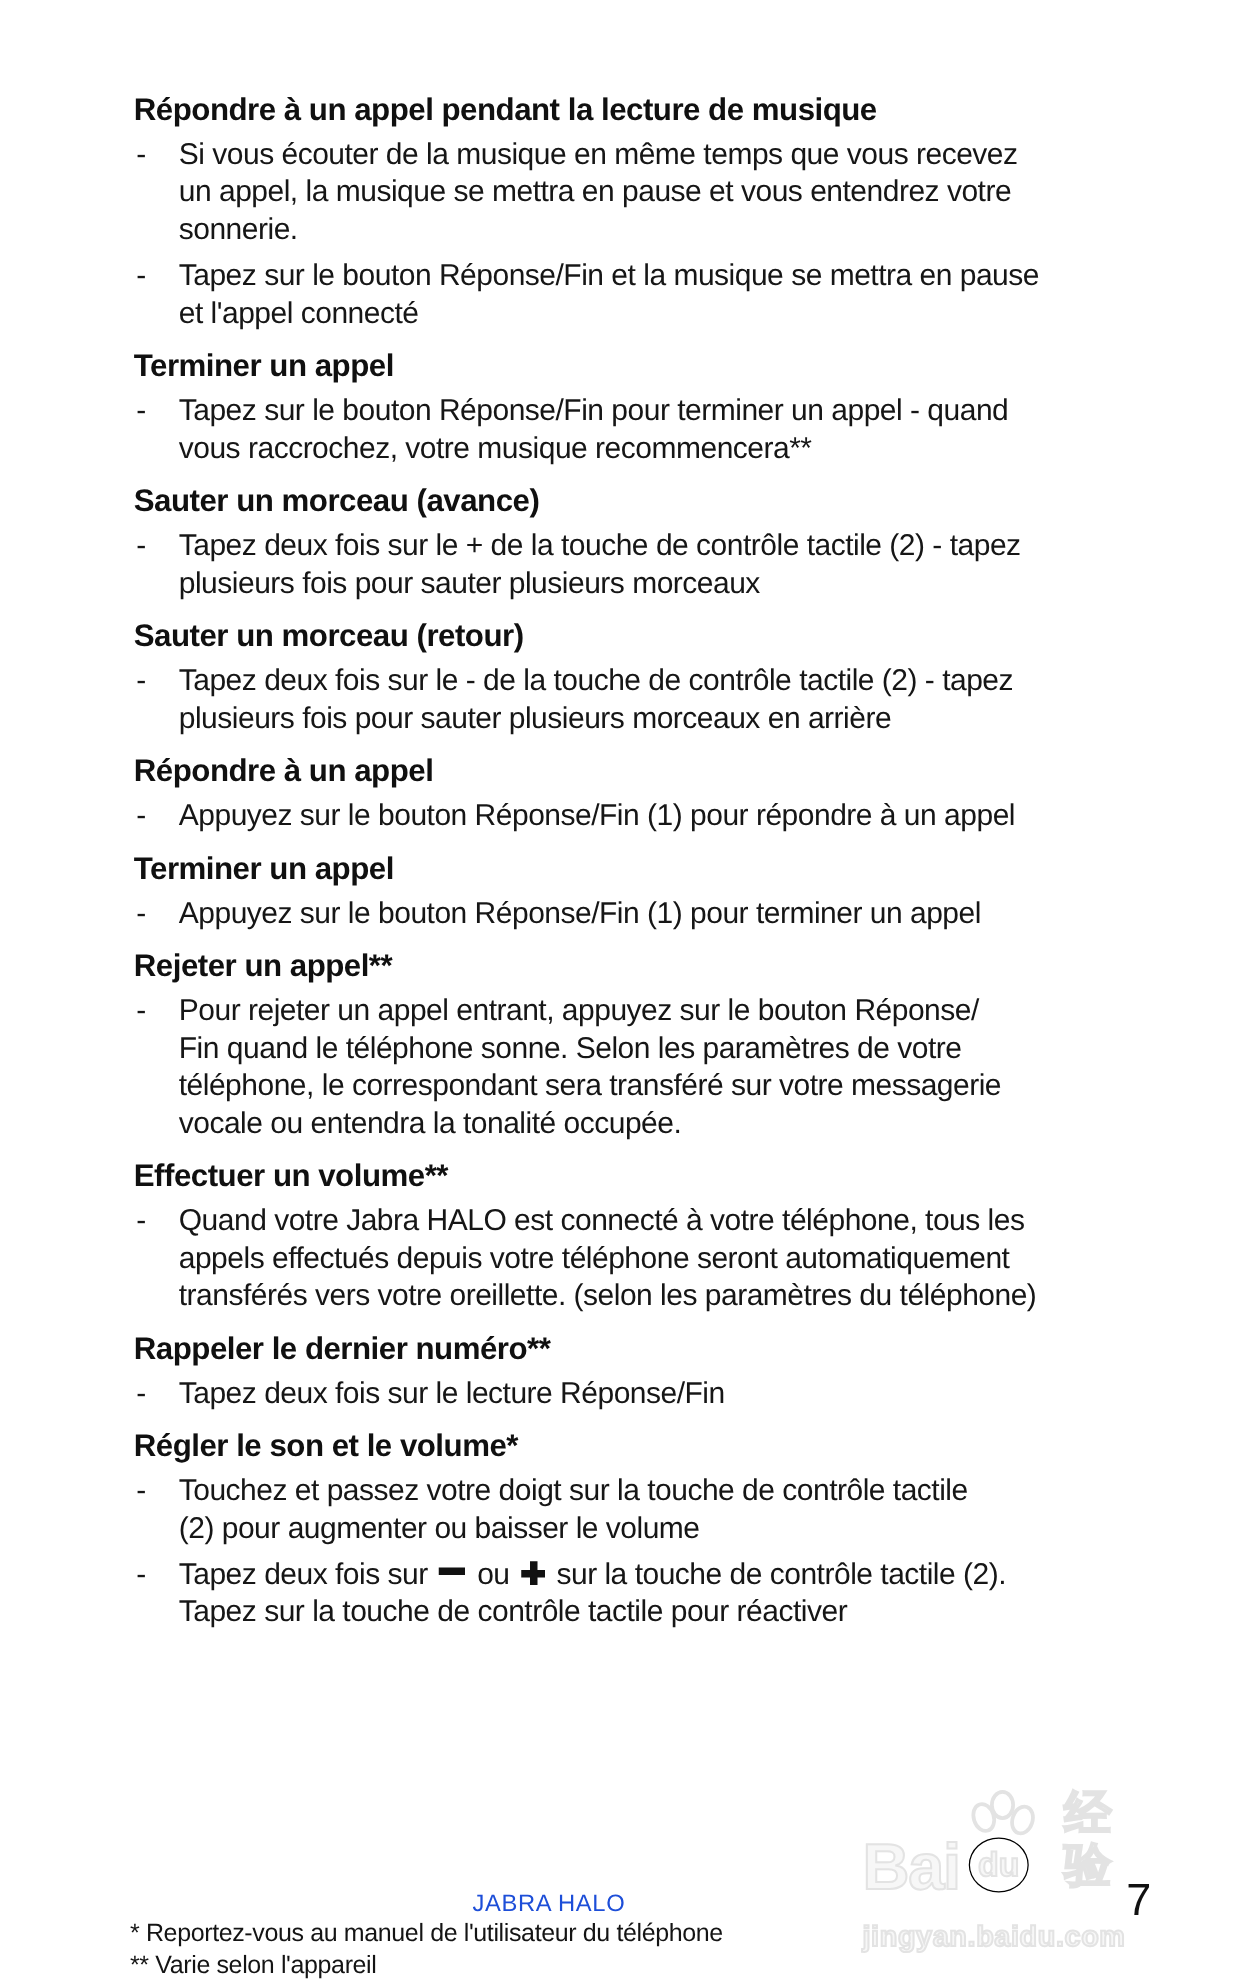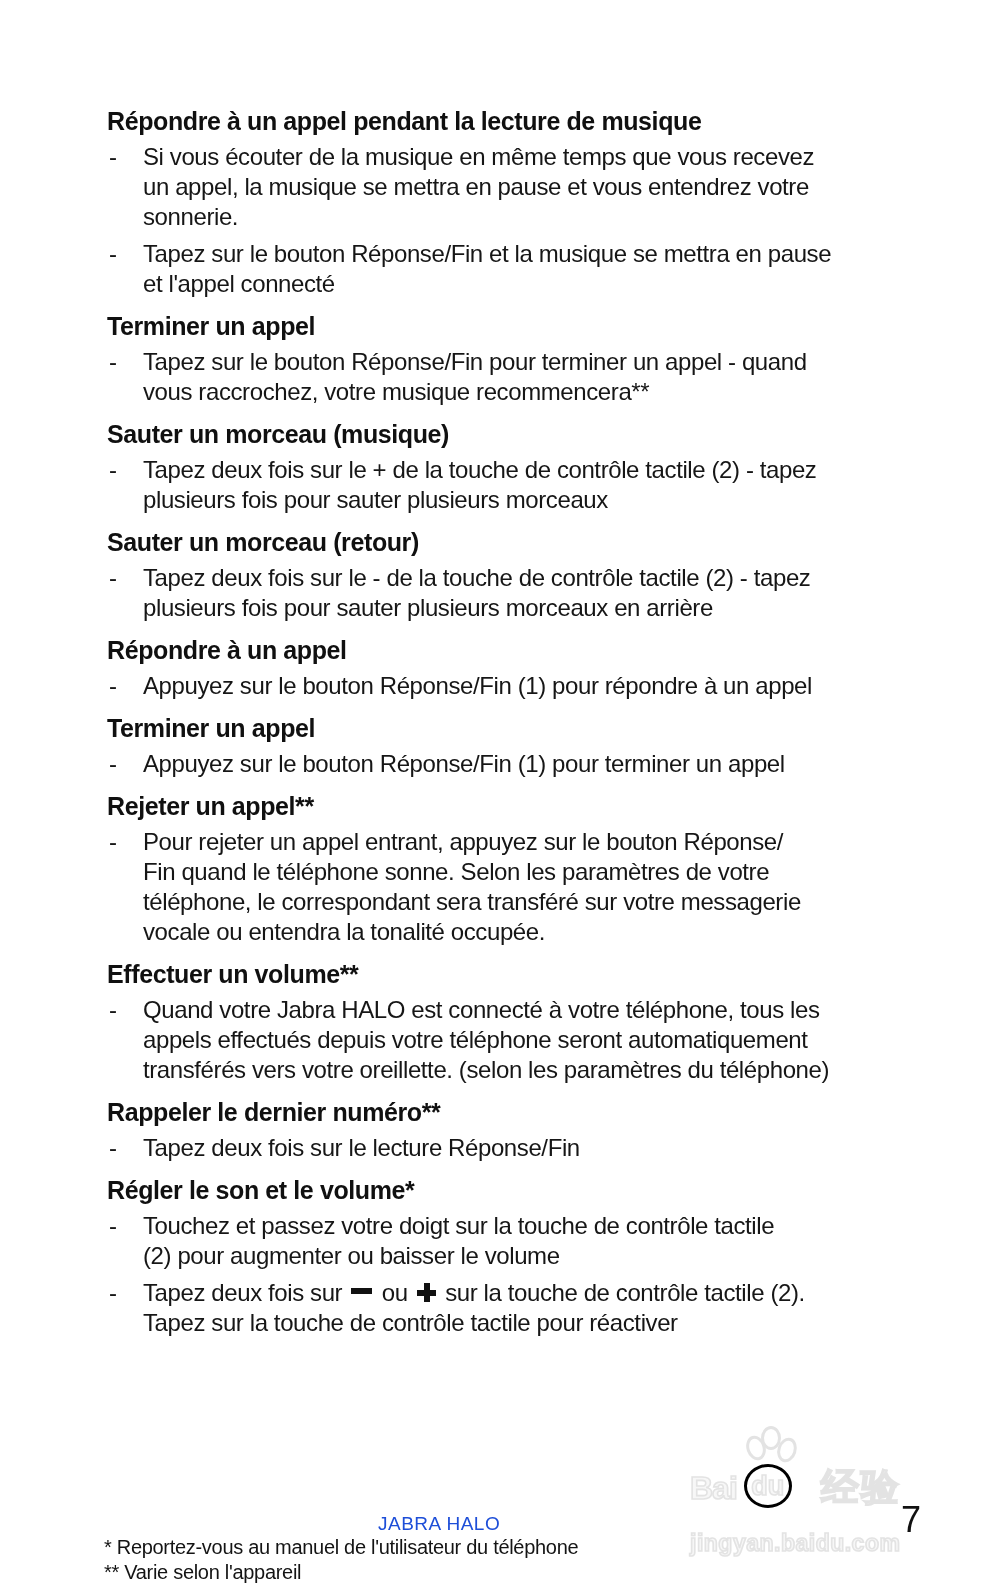--- a/index.html
+++ b/index.html
@@ -9,21 +9,21 @@
   }
   body {
     width: 986px;
     height: 1587px;
     position: relative;
     overflow: hidden;
     font-family: "Liberation Sans", sans-serif;
     color: #141414;
   }
   .content {
-    padding: 106px 92px 0 107px;
+    padding: 73px 92px 0 107px;
   }
   .section-heading {
     font-size: 25px;
     line-height: 30px;
     font-weight: 700;
     letter-spacing: -0.4px;
     margin: 12px 0 6px 0;
     color: #101010;
   }
   .section-heading:first-child {
@@ -106,21 +106,21 @@
     color: #f7f7f7;
     -webkit-text-stroke: 1.6px #e3e3e3;
     font-weight: 700;
     pointer-events: none;
   }
   .wm-row {
     display: flex;
     align-items: flex-end;
   }
   .wm-bai {
-    font-size: 32px;
+    font-size: 52px;
     line-height: 40px;
     letter-spacing: -1px;
     text-align: right;
   }
   .wm-du-wrap {
     position: relative;
     width: 56px;
     height: 78px;
     margin-left: 4px;
   }
@@ -128,21 +128,21 @@
     position: absolute;
     left: 2px;
     top: -4px;
   }
   .wm-du {
     position: absolute;
     left: 3px;
     bottom: 0;
     width: 48px;
     height: 44px;
-    border: 3px solid #000000;
+    border: 1px solid #000000;
     border-radius: 50%;
     display: flex;
     align-items: center;
     justify-content: center;
     font-size: 27px;
     box-sizing: border-box;
     background: #fff;
   }
   .wm-cn {
     font-size: 38px;
@@ -172,21 +172,21 @@
         <span class="dash">-</span>
         <span class="btext">Tapez sur le bouton Réponse/Fin et la musique se mettra en pause
 et l'appel connecté</span>
       </div>
       <div class="section-heading">Terminer un appel</div>
       <div class="bullet">
         <span class="dash">-</span>
         <span class="btext">Tapez sur le bouton Réponse/Fin pour terminer un appel - quand
 vous raccrochez, votre musique recommencera**</span>
       </div>
-      <div class="section-heading">Sauter un morceau (musique)</div>
+      <div class="section-heading">Sauter un morceau (avance)</div>
       <div class="bullet">
         <span class="dash">-</span>
         <span class="btext">Tapez deux fois sur le + de la touche de contrôle tactile (2) - tapez
 plusieurs fois pour sauter plusieurs morceaux</span>
       </div>
       <div class="section-heading">Sauter un morceau (retour)</div>
       <div class="bullet">
         <span class="dash">-</span>
         <span class="btext">Tapez deux fois sur le - de la touche de contrôle tactile (2) - tapez
 plusieurs fois pour sauter plusieurs morceaux en arrière</span>

